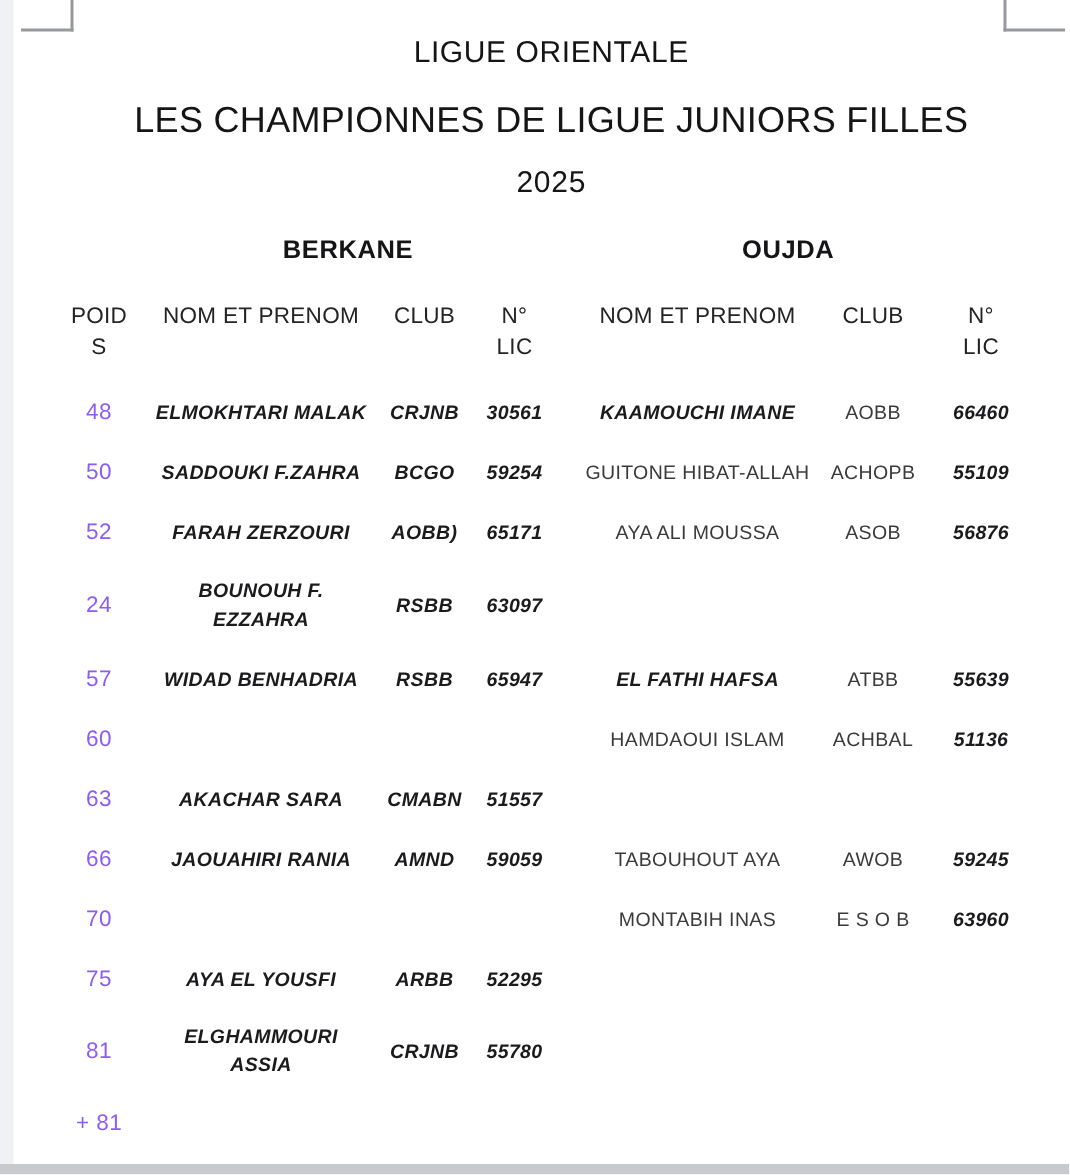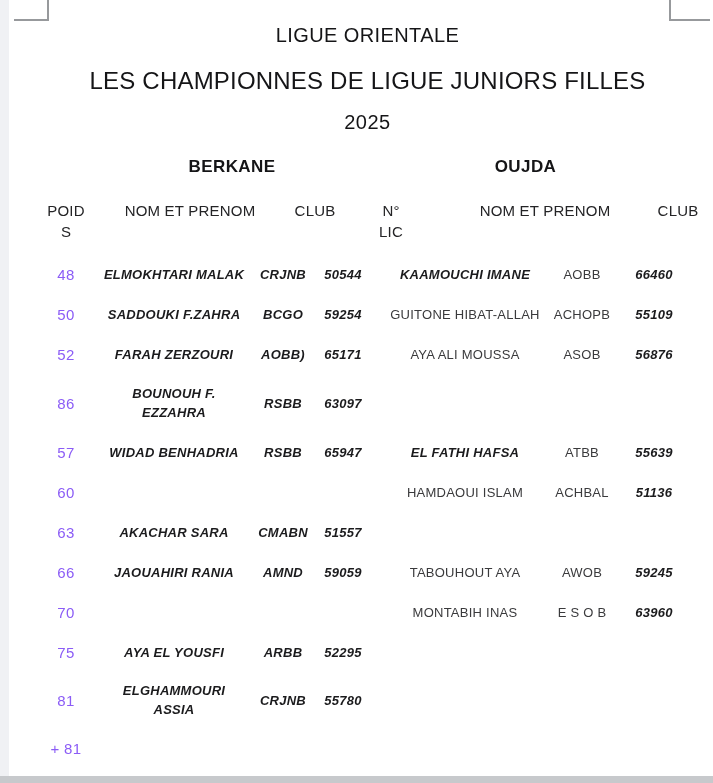--- a/index.html
+++ b/index.html
@@ -18,21 +18,21 @@
   .t3{top:111px;font-size:20px;letter-spacing:.5px;}
   .sec{position:absolute;top:157px;font-size:17px;font-weight:600;letter-spacing:.4px;text-align:center;color:#151517;}
   .sec-b{left:160px;width:144px;}
   .sec-o{left:450px;width:151px;}
   .table{position:absolute;left:38px;top:198px;width:646px;}
   .trow{
     display:grid;
     grid-template-columns:56px 160px 58px 62px 16px 150px 84px 60px;
     align-items:center;min-height:40px;
   }
-  .thead{min-height:54px;align-items:start;padding-top:2px;gap:16px;}
+  .thead{min-height:54px;align-items:start;padding-top:2px;}
   .hcell{font-size:15px;font-weight:400;text-align:center;white-space:pre-line;line-height:21px;letter-spacing:.2px;color:#242426;}
   .cell{font-size:13px;text-align:center;white-space:pre-line;line-height:19px;letter-spacing:.25px;color:#1b1b1d;}
   .poids{font-size:15px;font-weight:400;letter-spacing:.3px;color:#8b5cf6;}
   .strong{font-weight:600;font-style:italic;}
   .light{font-weight:400;color:#3a3a3c;}
   .h58{min-height:58px;}
   .h56{min-height:56px;}
 </style>
 </head>
 <body>
@@ -62,21 +62,21 @@
       <div class="hcell">NOM ET PRENOM</div>
       <div class="hcell">CLUB</div>
       <div class="hcell">N°
 LIC</div>
     </div>
 
     <div class="trow">
       <div class="cell poids">48</div>
       <div class="cell strong">ELMOKHTARI MALAK</div>
       <div class="cell strong">CRJNB</div>
-      <div class="cell strong">50544</div>
+      <div class="cell strong">30561</div>
       <div></div>
       <div class="cell strong">KAAMOUCHI IMANE</div>
       <div class="cell light">AOBB</div>
       <div class="cell strong">66460</div>
     </div>
 
     <div class="trow">
       <div class="cell poids">50</div>
       <div class="cell strong">SADDOUKI F.ZAHRA</div>
       <div class="cell strong">BCGO</div>
@@ -92,21 +92,21 @@
       <div class="cell strong">FARAH ZERZOURI</div>
       <div class="cell strong">AOBB)</div>
       <div class="cell strong">65171</div>
       <div></div>
       <div class="cell light">AYA ALI MOUSSA</div>
       <div class="cell light">ASOB</div>
       <div class="cell strong">56876</div>
     </div>
 
     <div class="trow h58">
-      <div class="cell poids">86</div>
+      <div class="cell poids">24</div>
       <div class="cell strong">BOUNOUH F.
 EZZAHRA</div>
       <div class="cell strong">RSBB</div>
       <div class="cell strong">63097</div>
       <div></div>
       <div class="cell"></div>
       <div class="cell"></div>
       <div class="cell"></div>
     </div>
 

